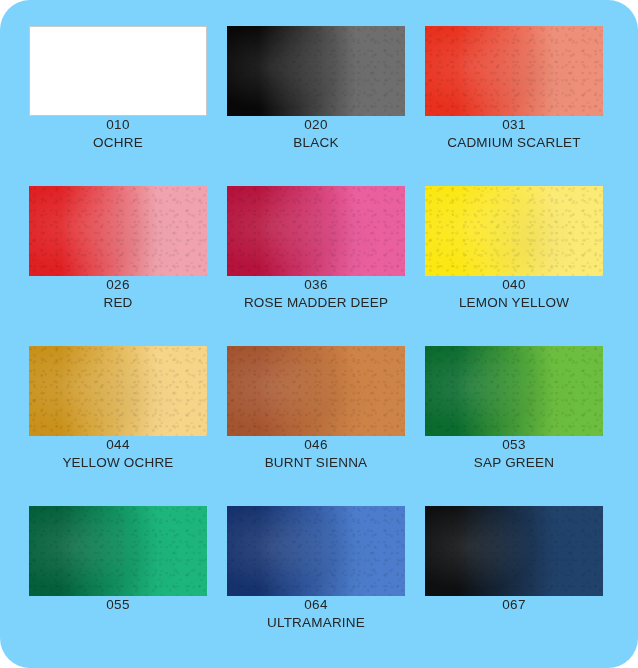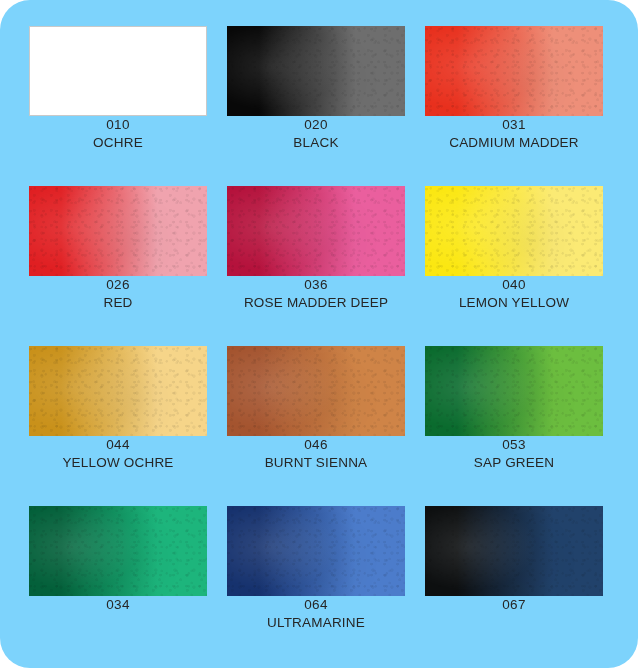--- a/index.html
+++ b/index.html
@@ -127,21 +127,21 @@
         </div>
       </div>
       <div class="swatch-cell">
         <div class="swatch-chip">
           <div class="wash" style="background: linear-gradient(to right, rgb(232, 48, 29) 0%, rgb(232, 48, 29) 18%, rgb(238, 143, 121) 72%, rgb(238, 143, 121) 100%);"></div>
           <div class="bloom"></div>
           <div class="grain"></div>
         </div>
         <div class="caption">
           <span class="code">031</span>
-          <span class="name">CADMIUM MADDER</span>
+          <span class="name">CADMIUM SCARLET</span>
         </div>
       </div>
       <div class="swatch-cell">
         <div class="swatch-chip">
           <div class="wash" style="background: linear-gradient(to right, rgb(224, 31, 34) 0%, rgb(224, 31, 34) 18%, rgb(240, 163, 174) 72%, rgb(240, 163, 174) 100%);"></div>
           <div class="bloom"></div>
           <div class="grain"></div>
         </div>
         <div class="caption">
           <span class="code">026</span>
@@ -203,21 +203,21 @@
           <span class="name">SAP GREEN</span>
         </div>
       </div>
       <div class="swatch-cell">
         <div class="swatch-chip">
           <div class="wash" style="background: linear-gradient(to right, rgb(3, 96, 58) 0%, rgb(3, 96, 58) 18%, rgb(29, 181, 124) 72%, rgb(29, 181, 124) 100%);"></div>
           <div class="bloom"></div>
           <div class="grain"></div>
         </div>
         <div class="caption">
-          <span class="code">034</span>
+          <span class="code">055</span>
         </div>
       </div>
       <div class="swatch-cell">
         <div class="swatch-chip">
           <div class="wash" style="background: linear-gradient(to right, rgb(22, 50, 110) 0%, rgb(22, 50, 110) 18%, rgb(76, 124, 203) 72%, rgb(76, 124, 203) 100%);"></div>
           <div class="bloom"></div>
           <div class="grain"></div>
         </div>
         <div class="caption">
           <span class="code">064</span>

